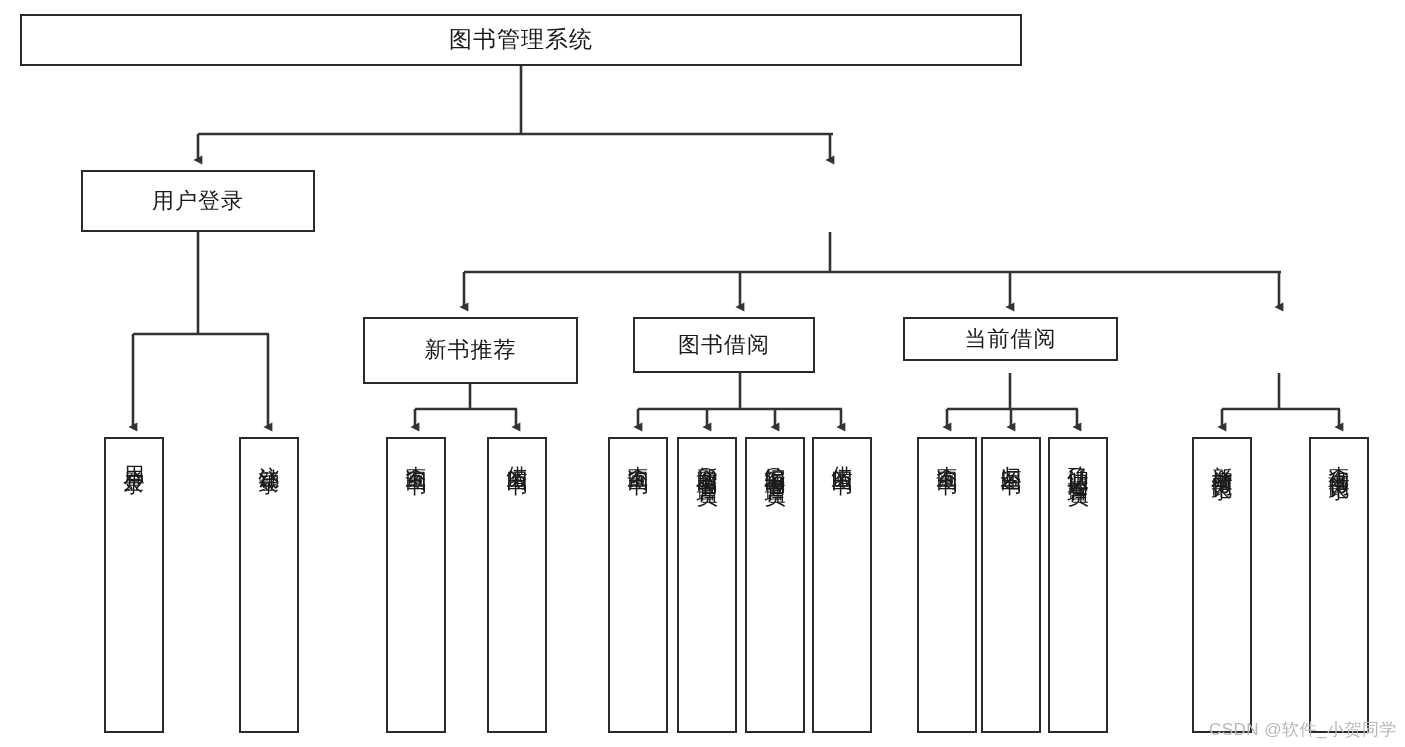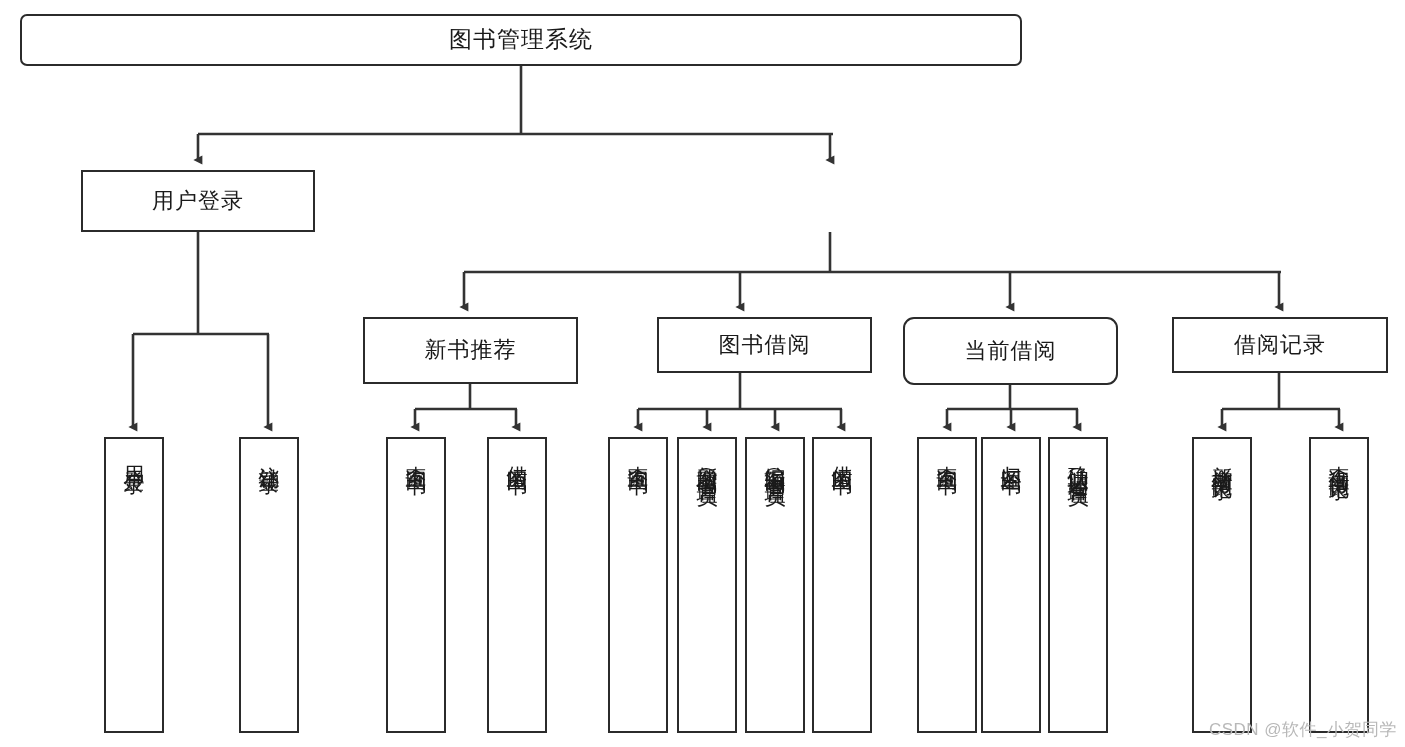--- a/index.html
+++ b/index.html
@@ -119,28 +119,27 @@
       <path d="M1011,409 L1011,427" marker-end="url(#arrow)"></path>
       <path d="M1077,409 L1077,427" marker-end="url(#arrow)"></path>
 
       <path d="M1279,373 L1279,409"></path>
       <path d="M1222,409 L1340,409"></path>
       <path d="M1222,409 L1222,427" marker-end="url(#arrow)"></path>
       <path d="M1339,409 L1339,427" marker-end="url(#arrow)"></path>
     </g>
   </svg>
 
-  <div class="node h root" style="left:20px; top:14px; width:1002px; height:52px;border-radius:7px;">图书管理系统</div>
+  <div class="node h root" style="left:20px; top:14px; width:1002px; height:52px;">图书管理系统</div>
 
   <div class="node h" style="left:81px; top:170px; width:234px; height:62px;">用户登录</div>
 
   <div class="node h" style="left:363px; top:317px; width:215px; height:67px;">新书推荐</div>
-  <div class="node h" style="left:633px; top:317px; width:215px; height:56px;margin-left:24px;">图书借阅</div>
-  <div class="node h" style="left:903px; top:317px; width:215px; height:68px;border-radius:11px;">当前借阅</div>
-  <div class="node h" style="left:1172px; top:317px; width:216px; height:56px;">借阅记录</div>
+  <div class="node h" style="left:633px; top:317px; width:182px; height:56px;">图书借阅</div>
+  <div class="node h" style="left:903px; top:317px; width:215px; height:44px;">当前借阅</div>
 
   <div class="node leaf" style="left:104px; top:437px; width:60px; height:296px;">
     <span class="vtext">用户登录</span>
   </div>
   <div class="node leaf" style="left:239px; top:437px; width:60px; height:296px;">
     <span class="vtext">注销登录</span>
   </div>
 
   <div class="node leaf" style="left:386px; top:437px; width:60px; height:296px;">
     <span class="vtext">查询图书</span>

